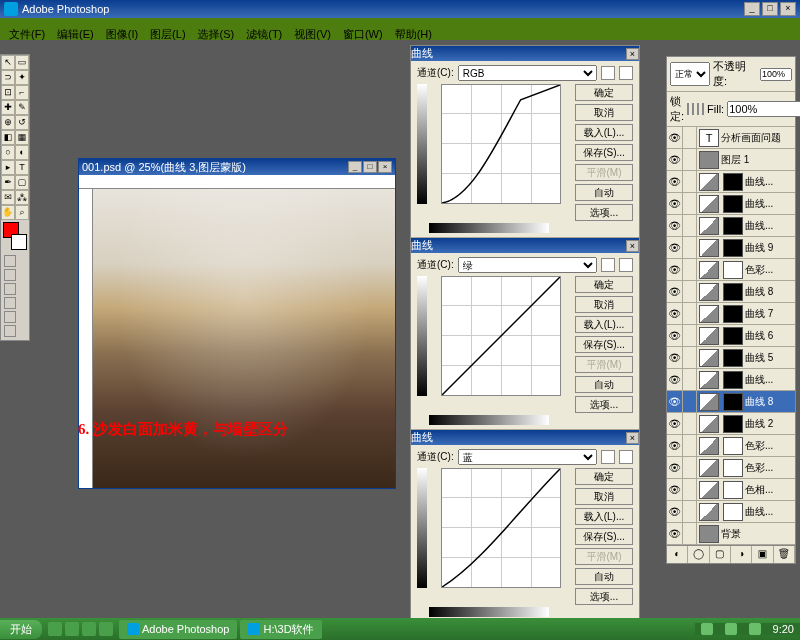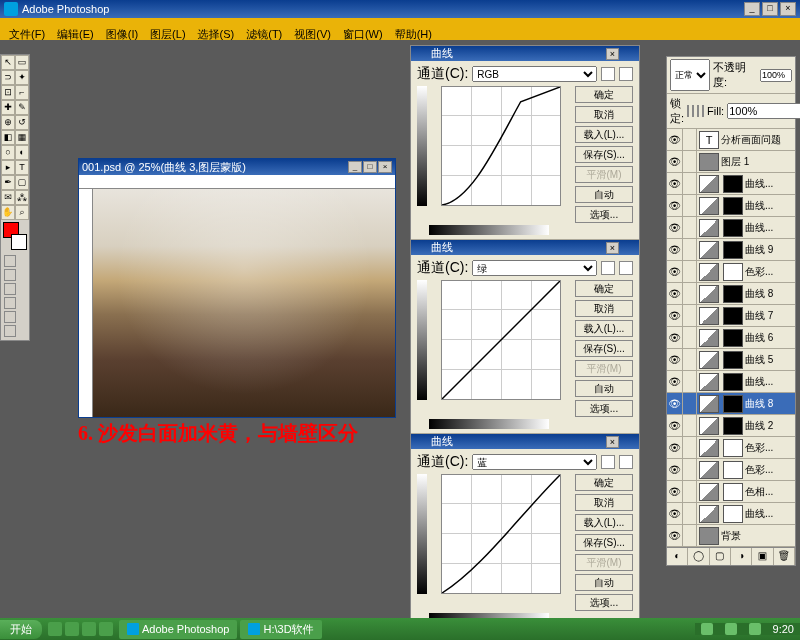--- a/index.html
+++ b/index.html
@@ -2,54 +2,54 @@
 <html><head>
 <meta charset="utf-8">
 <style>
 *{margin:0;padding:0;box-sizing:border-box;font-family:"Microsoft YaHei",SimSun,sans-serif;font-size:11px}
 body{background:#5a5a5a;width:800px;height:640px;overflow:hidden;position:relative}
 .titlebar{background:linear-gradient(#0a3d8f,#3a6cb8);height:18px;display:flex;align-items:center;padding:0 4px;color:#fff}
 .titlebar .logo{width:14px;height:14px;background:#00a0e0;margin-right:4px;border-radius:2px}
 .titlebar .ttl{flex:1;font-size:11px}
 .titlebar .wbtns{display:flex;gap:2px}
 .titlebar .wbtn{width:16px;height:14px;background:#d4d0c8;border:1px solid #888;font-size:9px;text-align:center;line-height:11px;color:#000;cursor:pointer}
-.menubar{background:#eab308;height:34px;display:flex;align-items:center;padding:0 4px;gap:2px;border-bottom:1px solid #aca899}
+.menubar{background:#4d7c0f;height:34px;display:flex;align-items:center;padding:0 4px;gap:2px;border-bottom:1px solid #aca899}
 .menubar span{padding:1px 5px;cursor:pointer}
 .optbar{background:#ece9d8;height:22px;display:flex;align-items:center;padding:0 4px;border-bottom:1px solid #aca899;gap:4px}
 .optbar .ic{width:22px;height:18px;background:#d4d0c8;border:1px solid #888}
 .optbar .lbl{margin-left:4px}
 .optbar select{font-size:10px;height:16px;width:54px}
 .tabstrip{position:absolute;top:40px;left:500px;display:flex;gap:0;background:#c0c0c0;height:16px}
 .tabstrip .tab{padding:1px 10px;background:#d4d0c8;border:1px solid #888;font-size:10px}
 .workspace{position:absolute;top:40px;left:0;right:0;bottom:22px;background:#5a5a5a}
 .toolbox{position:absolute;top:14px;left:0;width:30px;background:#d4d0c8;border:1px solid #888}
 .toolbox .row{display:flex}
 .toolbox .tool{width:15px;height:15px;border:1px solid #aca899;background:#ece9d8;font-size:9px;text-align:center;line-height:13px;cursor:pointer}
 .toolbox .fgbg{height:28px;position:relative;margin:2px}
 .toolbox .fg{position:absolute;width:16px;height:16px;background:#ff0000;border:1px solid #000;top:0;left:0}
 .toolbox .bg{position:absolute;width:16px;height:16px;background:#fff;border:1px solid #000;bottom:0;right:0}
 .toolbox .modes{display:flex;flex-wrap:wrap;padding:2px}
 .toolbox .m{width:12px;height:12px;border:1px solid #888;margin:1px;background:#d4d0c8}
-.docwin{position:absolute;top:118px;left:78px;width:318px;height:260px;background:#ece9d8;border:1px solid #0a3d8f}
+.docwin{position:absolute;top:118px;left:78px;width:318px;height:331px;background:#ece9d8;border:1px solid #0a3d8f}
 .docwin .dt{background:linear-gradient(#0a3d8f,#3a6cb8);height:16px;color:#fff;display:flex;align-items:center;padding:0 3px;font-size:10px}
 .docwin .dt .dtt{flex:1}
 .docwin .dt .db{width:14px;height:12px;background:#d4d0c8;border:1px solid #888;margin-left:1px;font-size:8px;text-align:center;color:#000}
 .docwin .ruler-h{height:14px;background:#fff;border-bottom:1px solid #888;font-size:7px}
 .docwin .body{display:flex;height:calc(100% - 30px)}
 .docwin .ruler-v{width:14px;background:#fff;border-right:1px solid #888}
 .docwin .canvas{flex:1;background:linear-gradient(180deg,#e8e4dc 0%,#d8d0c0 25%,#c4a878 40%,#8a7050 55%,#5a4030 75%,#3a2818 100%);position:relative}
 .docwin .canvas::before{content:"";position:absolute;inset:0;background:radial-gradient(ellipse at 50% 35%,rgba(255,255,255,.3),transparent 60%)}
-.annotation{position:absolute;top:380px;left:78px;color:#ff0000;font-size:20px;font-weight:bold;font-family:SimSun}
+.annotation{position:absolute;top:380px;left:78px;color:#ff0000;font-size:15px;font-weight:bold;font-family:SimSun}
 .curves{position:absolute;top:5px;left:410px;width:230px;background:#ece9d8;border:1px solid #888}
-.curves .ct{background:linear-gradient(#0a3d8f,#3a6cb8);height:15px;color:#fff;display:flex;align-items:center;padding:0 20px;font-size:10px}
+.curves .ct{background:linear-gradient(#0a3d8f,#3a6cb8);height:15px;color:#fff;display:flex;align-items:center;padding:0 0;font-size:10px}
 .curves .ct .ctt{flex:1}
 .curves .ct .cx{width:13px;height:12px;background:#d4d0c8;border:1px solid #888;color:#000;text-align:center;font-size:9px;line-height:10px}
 .curves .sec{padding:4px 6px;border-bottom:1px solid #aca899}
 .curves .chrow{display:flex;align-items:center;gap:4px;margin-bottom:3px}
-.curves .chrow label{font-size:14px}
+.curves .chrow label{font-size:10px}
 .curves .chrow select{flex:1;font-size:10px;height:16px}
 .curves .chrow .pen{width:14px;height:14px;border:1px solid #888;background:#fff}
 .curves .graph{display:flex;gap:14px}
 .curves .grad-v{width:10px;height:120px;background:linear-gradient(#fff,#000)}
 .curves .plot{width:120px;height:120px;background:#fff;border:1px solid #888;position:relative}
 .curves .plot::before{content:"";position:absolute;inset:0;background:repeating-linear-gradient(0deg,transparent 0,transparent 29px,#ccc 29px,#ccc 30px),repeating-linear-gradient(90deg,transparent 0,transparent 29px,#ccc 29px,#ccc 30px)}
 .curves .plot svg{position:absolute;inset:0}
 .curves .btncol{display:flex;flex-direction:column;gap:3px;margin-left:auto}
 .curves .btn{width:58px;height:17px;background:#ece9d8;border:1px solid #888;font-size:10px;text-align:center;line-height:15px;cursor:pointer}
 .curves .btn.dis{color:#aca899}
@@ -57,21 +57,21 @@
 .curves .io{padding:4px 6px;font-size:10px}
 .curves .io .iorow{display:flex;align-items:center;gap:6px;margin:2px 0}
 .curves .io input{width:36px;height:14px;font-size:10px;border:1px solid #888}
 .curves .io .eyeds{display:flex;gap:1px;margin-left:auto}
 .curves .io .ed{width:18px;height:16px;border:1px solid #888;background:#ece9d8}
 .layers{position:absolute;top:16px;right:4px;width:130px;background:#d4d0c8;border:1px solid #888}
 .layers .ltabs{display:flex;background:#ece9d8;height:16px;border-bottom:1px solid #888}
 .layers .ltab{padding:1px 6px;font-size:10px;border-right:1px solid #888}
 .layers .ltab.act{background:#d4d0c8}
 .layers .lopt{display:flex;align-items:center;padding:2px 3px;gap:3px;border-bottom:1px solid #aca899;background:#ece9d8;font-size:9px}
-.layers .lopt select{font-size:9px;width:40px;height:32px}
+.layers .lopt select{font-size:9px;width:40px;height:24px}
 .layers .lopt input{width:32px;font-size:9px;height:13px}
 .layers .llock{display:flex;align-items:center;padding:2px 3px;gap:3px;border-bottom:1px solid #aca899;background:#ece9d8;font-size:9px}
 .layers .llock .lk{width:12px;height:12px;border:1px solid #888;background:#fff}
 .layers .llist{max-height:430px;overflow:hidden}
 .layers .lrow{display:flex;align-items:center;height:22px;border-bottom:1px solid #aca899;background:#ece9d8}
 .layers .lrow.sel{background:#3a6cb8;color:#fff}
 .layers .lrow .eye{width:16px;height:22px;border-right:1px solid #aca899;text-align:center;font-size:10px;line-height:22px}
 .layers .lrow .link{width:14px;height:22px;border-right:1px solid #aca899}
 .layers .lrow .thumb{width:20px;height:18px;margin:0 2px;background:#888;border:1px solid #555}
 .layers .lrow .mask{width:20px;height:18px;margin:0 2px;background:#fff;border:1px solid #555;position:relative}

